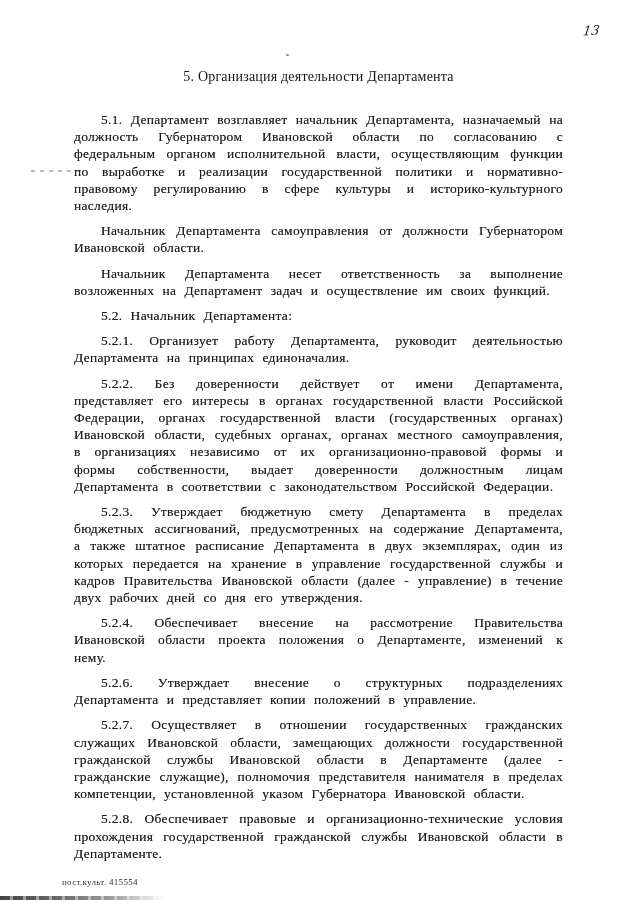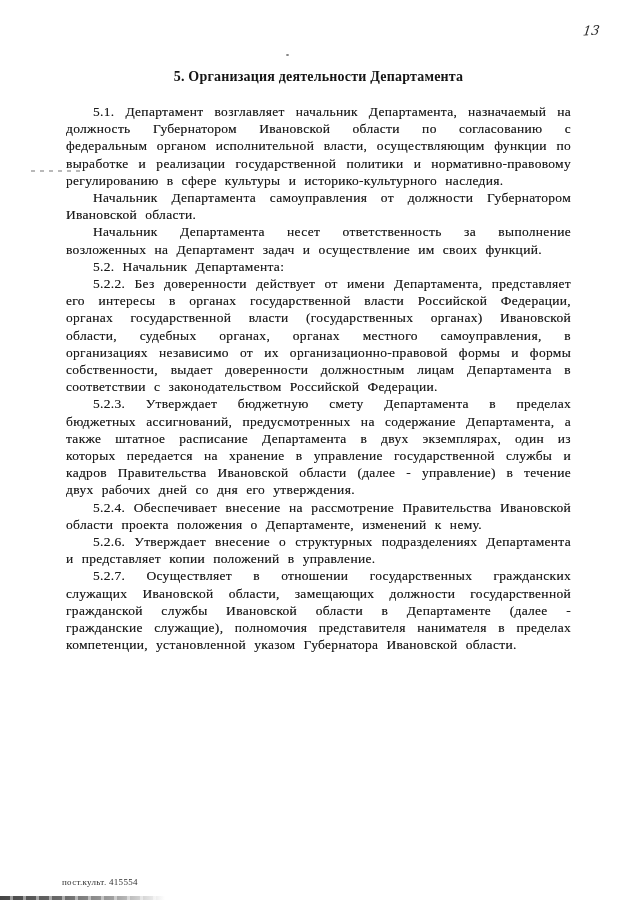--- a/index.html
+++ b/index.html
@@ -25,39 +25,39 @@
     font-size: 13px;
     color: #2a2a2a;
     transform: skewX(-10deg) rotate(-3deg);
   }
   .doc-title {
     position: absolute;
     top: 60px;
     left: 66px;
     width: 505px;
     text-align: center;
-    font-weight: bold;
+    font-weight: normal;
     font-size: 14px;
     letter-spacing: 0.2px;
     color: #141414;
   }
   .doc-body {
     position: absolute;
     top: 103px;
     left: 66px;
     width: 505px;
     font-size: 13.5px;
     line-height: 17.2px;
     text-align: justify;
     letter-spacing: 0.3px;
     word-spacing: 4.5px;
     text-shadow: 0 0 0.4px rgba(20,20,20,0.55);
   }
   .doc-body p {
-    margin: 0;
+    margin: 8px;
     text-indent: 27px;
   }
   .footer-note {
     position: absolute;
     left: 62px;
     top: 877px;
     font-size: 9px;
     letter-spacing: 0.3px;
     color: #2e2e2e;
   }
@@ -102,24 +102,26 @@
 
   <h1 class="doc-title">5. Организация деятельности Департамента</h1>
 
   <span class="artifact-dashes"></span>
 
   <div class="doc-body">
     <p>5.1. Департамент возглавляет начальник Департамента, назначаемый на должность Губернатором Ивановской области по согласованию с федеральным органом исполнительной власти, осуществляющим функции по выработке и реализации государственной политики и нормативно-правовому регулированию в сфере культуры и историко-культурного наследия.</p>
     <p>Начальник Департамента самоуправления от должности Губернатором Ивановской области.</p>
     <p>Начальник Департамента несет ответственность за выполнение возложенных на Департамент задач и осуществление им своих функций.</p>
     <p>5.2. Начальник Департамента:</p>
+    <p>5.2.1. Организует работу Департамента, руководит деятельностью Департамента на принципах единоначалия.</p>
     <p>5.2.2. Без доверенности действует от имени Департамента, представляет его интересы в органах государственной власти Российской Федерации, органах государственной власти (государственных органах) Ивановской области, судебных органах, органах местного самоуправления, в организациях независимо от их организационно-правовой формы и формы собственности, выдает доверенности должностным лицам Департамента в соответствии с законодательством Российской Федерации.</p>
     <p>5.2.3. Утверждает бюджетную смету Департамента в пределах бюджетных ассигнований, предусмотренных на содержание Департамента, а также штатное расписание Департамента в двух экземплярах, один из которых передается на хранение в управление государственной службы и кадров Правительства Ивановской области (далее - управление) в течение двух рабочих дней со дня его утверждения.</p>
     <p>5.2.4. Обеспечивает внесение на рассмотрение Правительства Ивановской области проекта положения о Департаменте, изменений к нему.</p>
     <p>5.2.6. Утверждает внесение о структурных подразделениях Департамента и представляет копии положений в управление.</p>
     <p>5.2.7. Осуществляет в отношении государственных гражданских служащих Ивановской области, замещающих должности государственной гражданской службы Ивановской области в Департаменте (далее - гражданские служащие), полномочия представителя нанимателя в пределах компетенции, установленной указом Губернатора Ивановской области.</p>
+    <p>5.2.8. Обеспечивает правовые и организационно-технические условия прохождения государственной гражданской службы Ивановской области в Департаменте.</p>
   </div>
 
   <div class="footer-note">пост.культ. 415554</div>
 
   <div class="artifact-smudge"></div>
 
 </div>
 
 </body></html>

